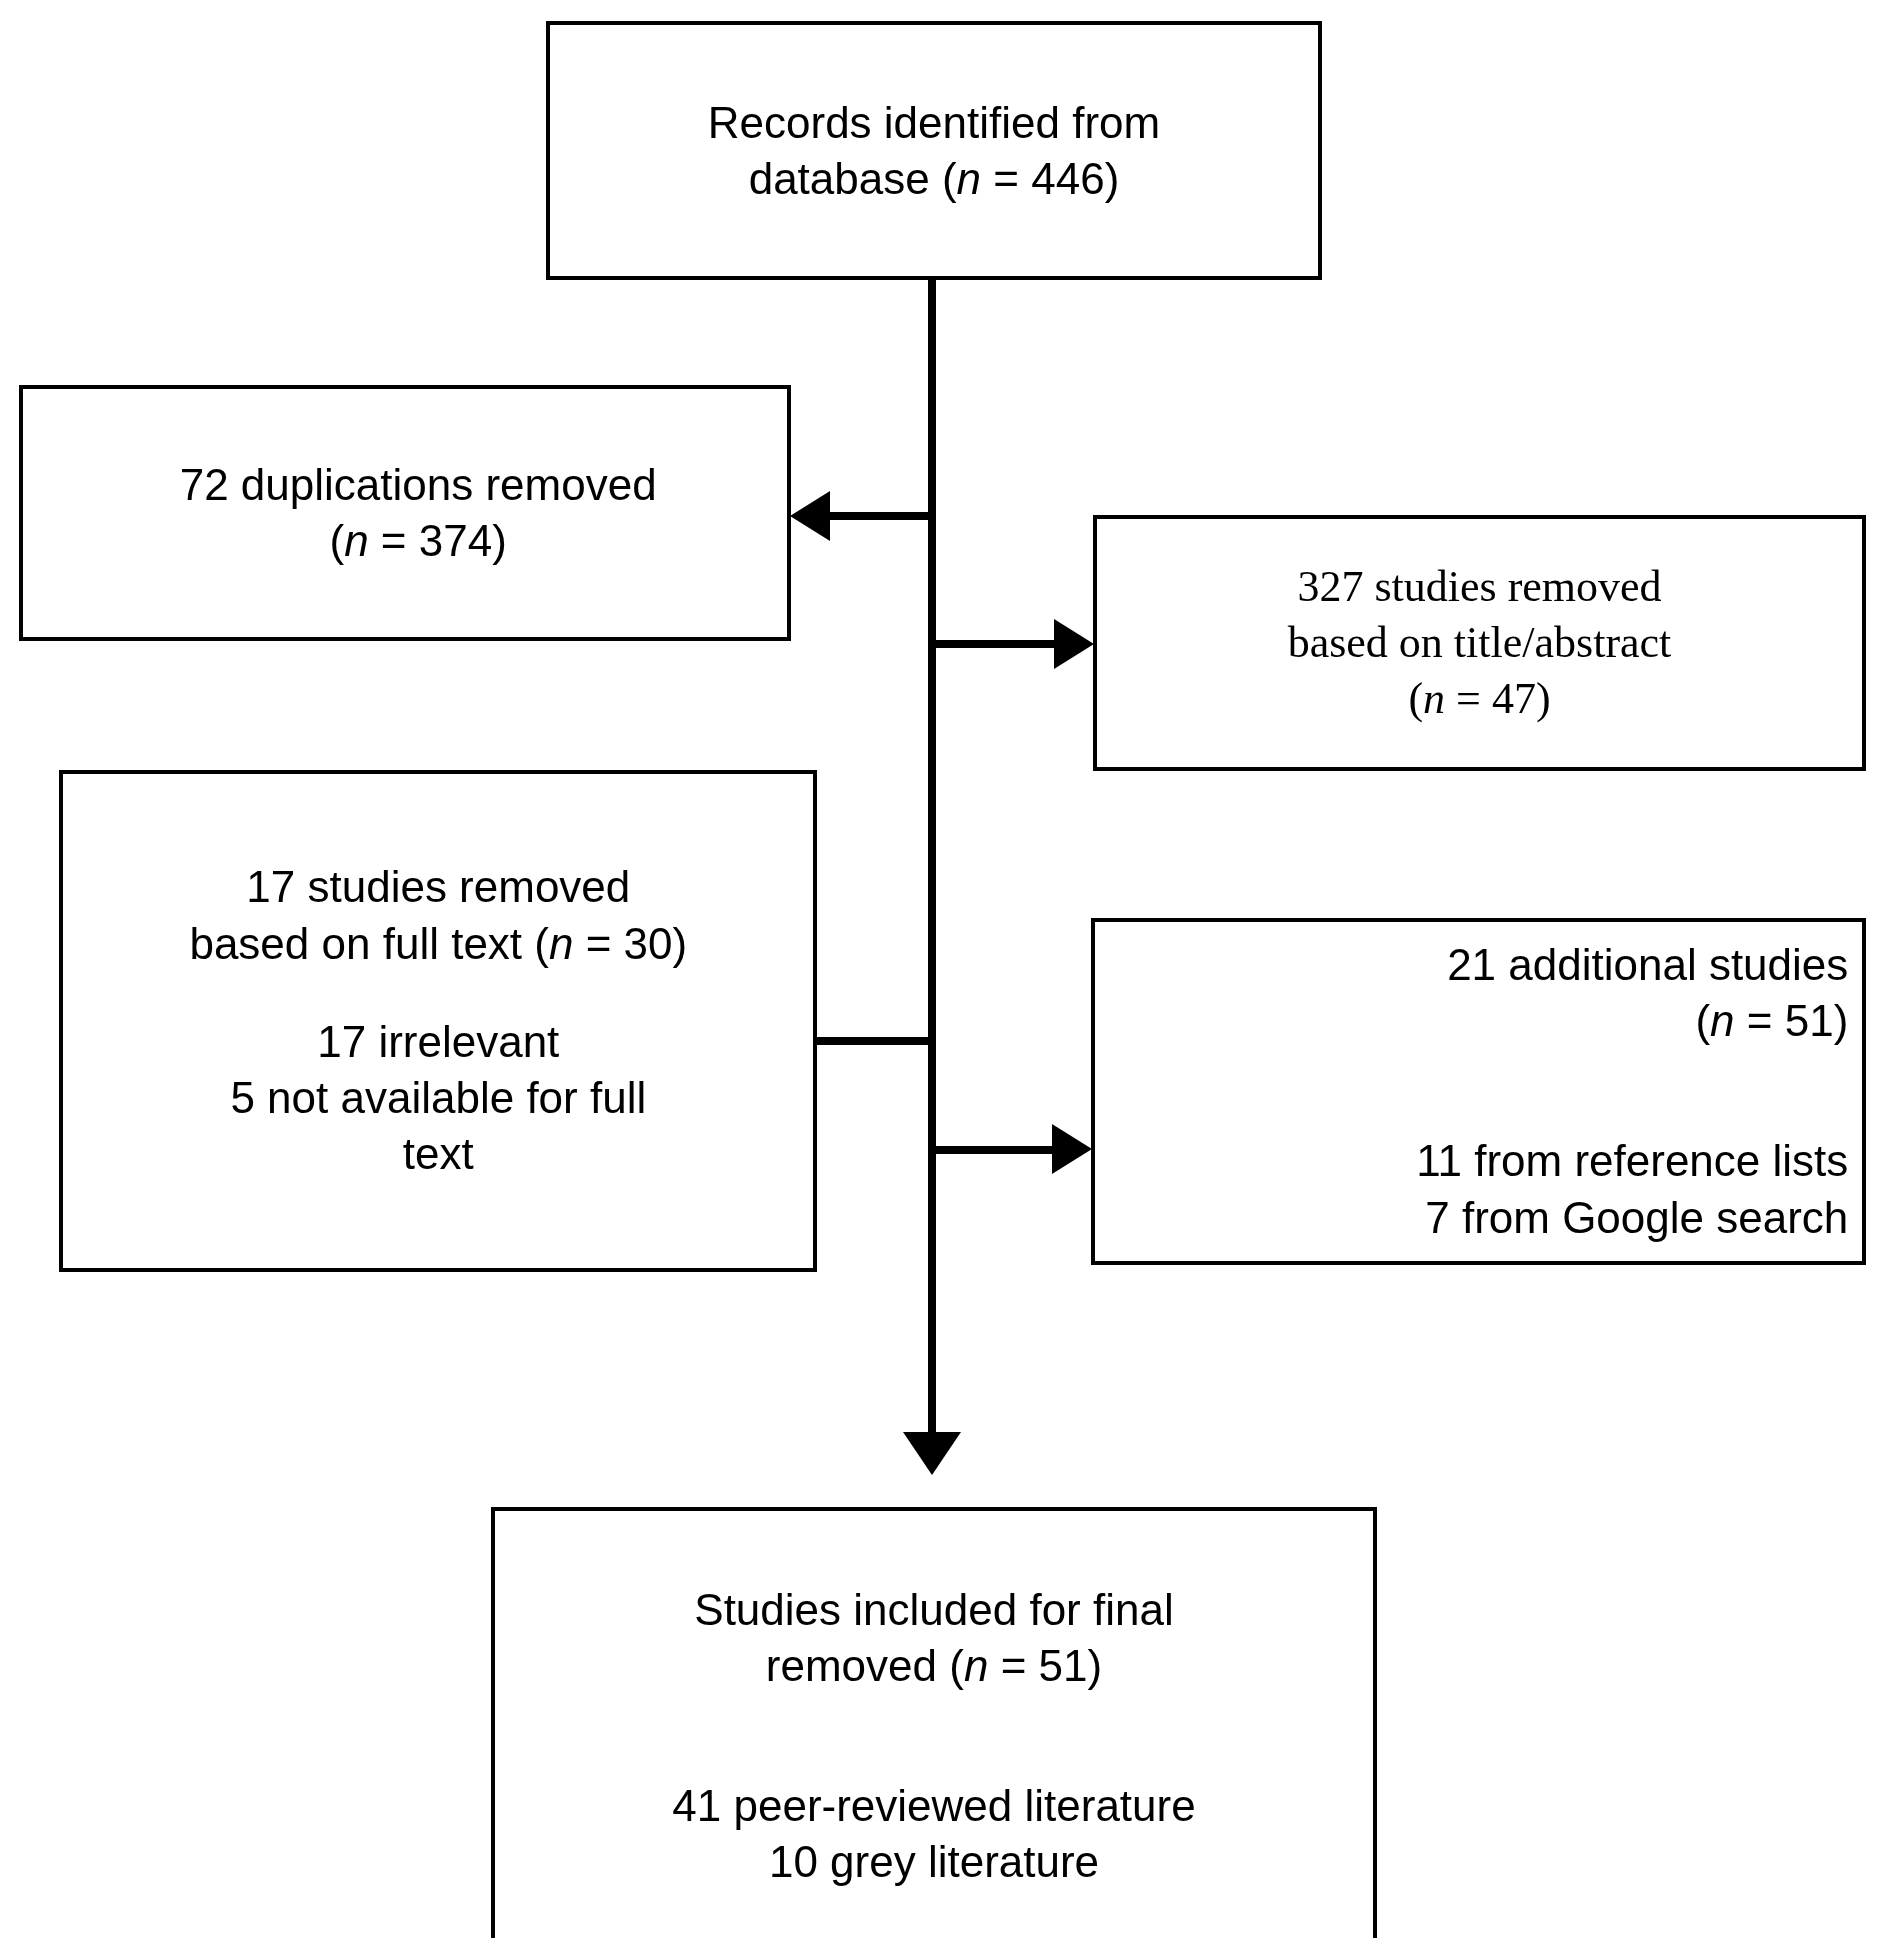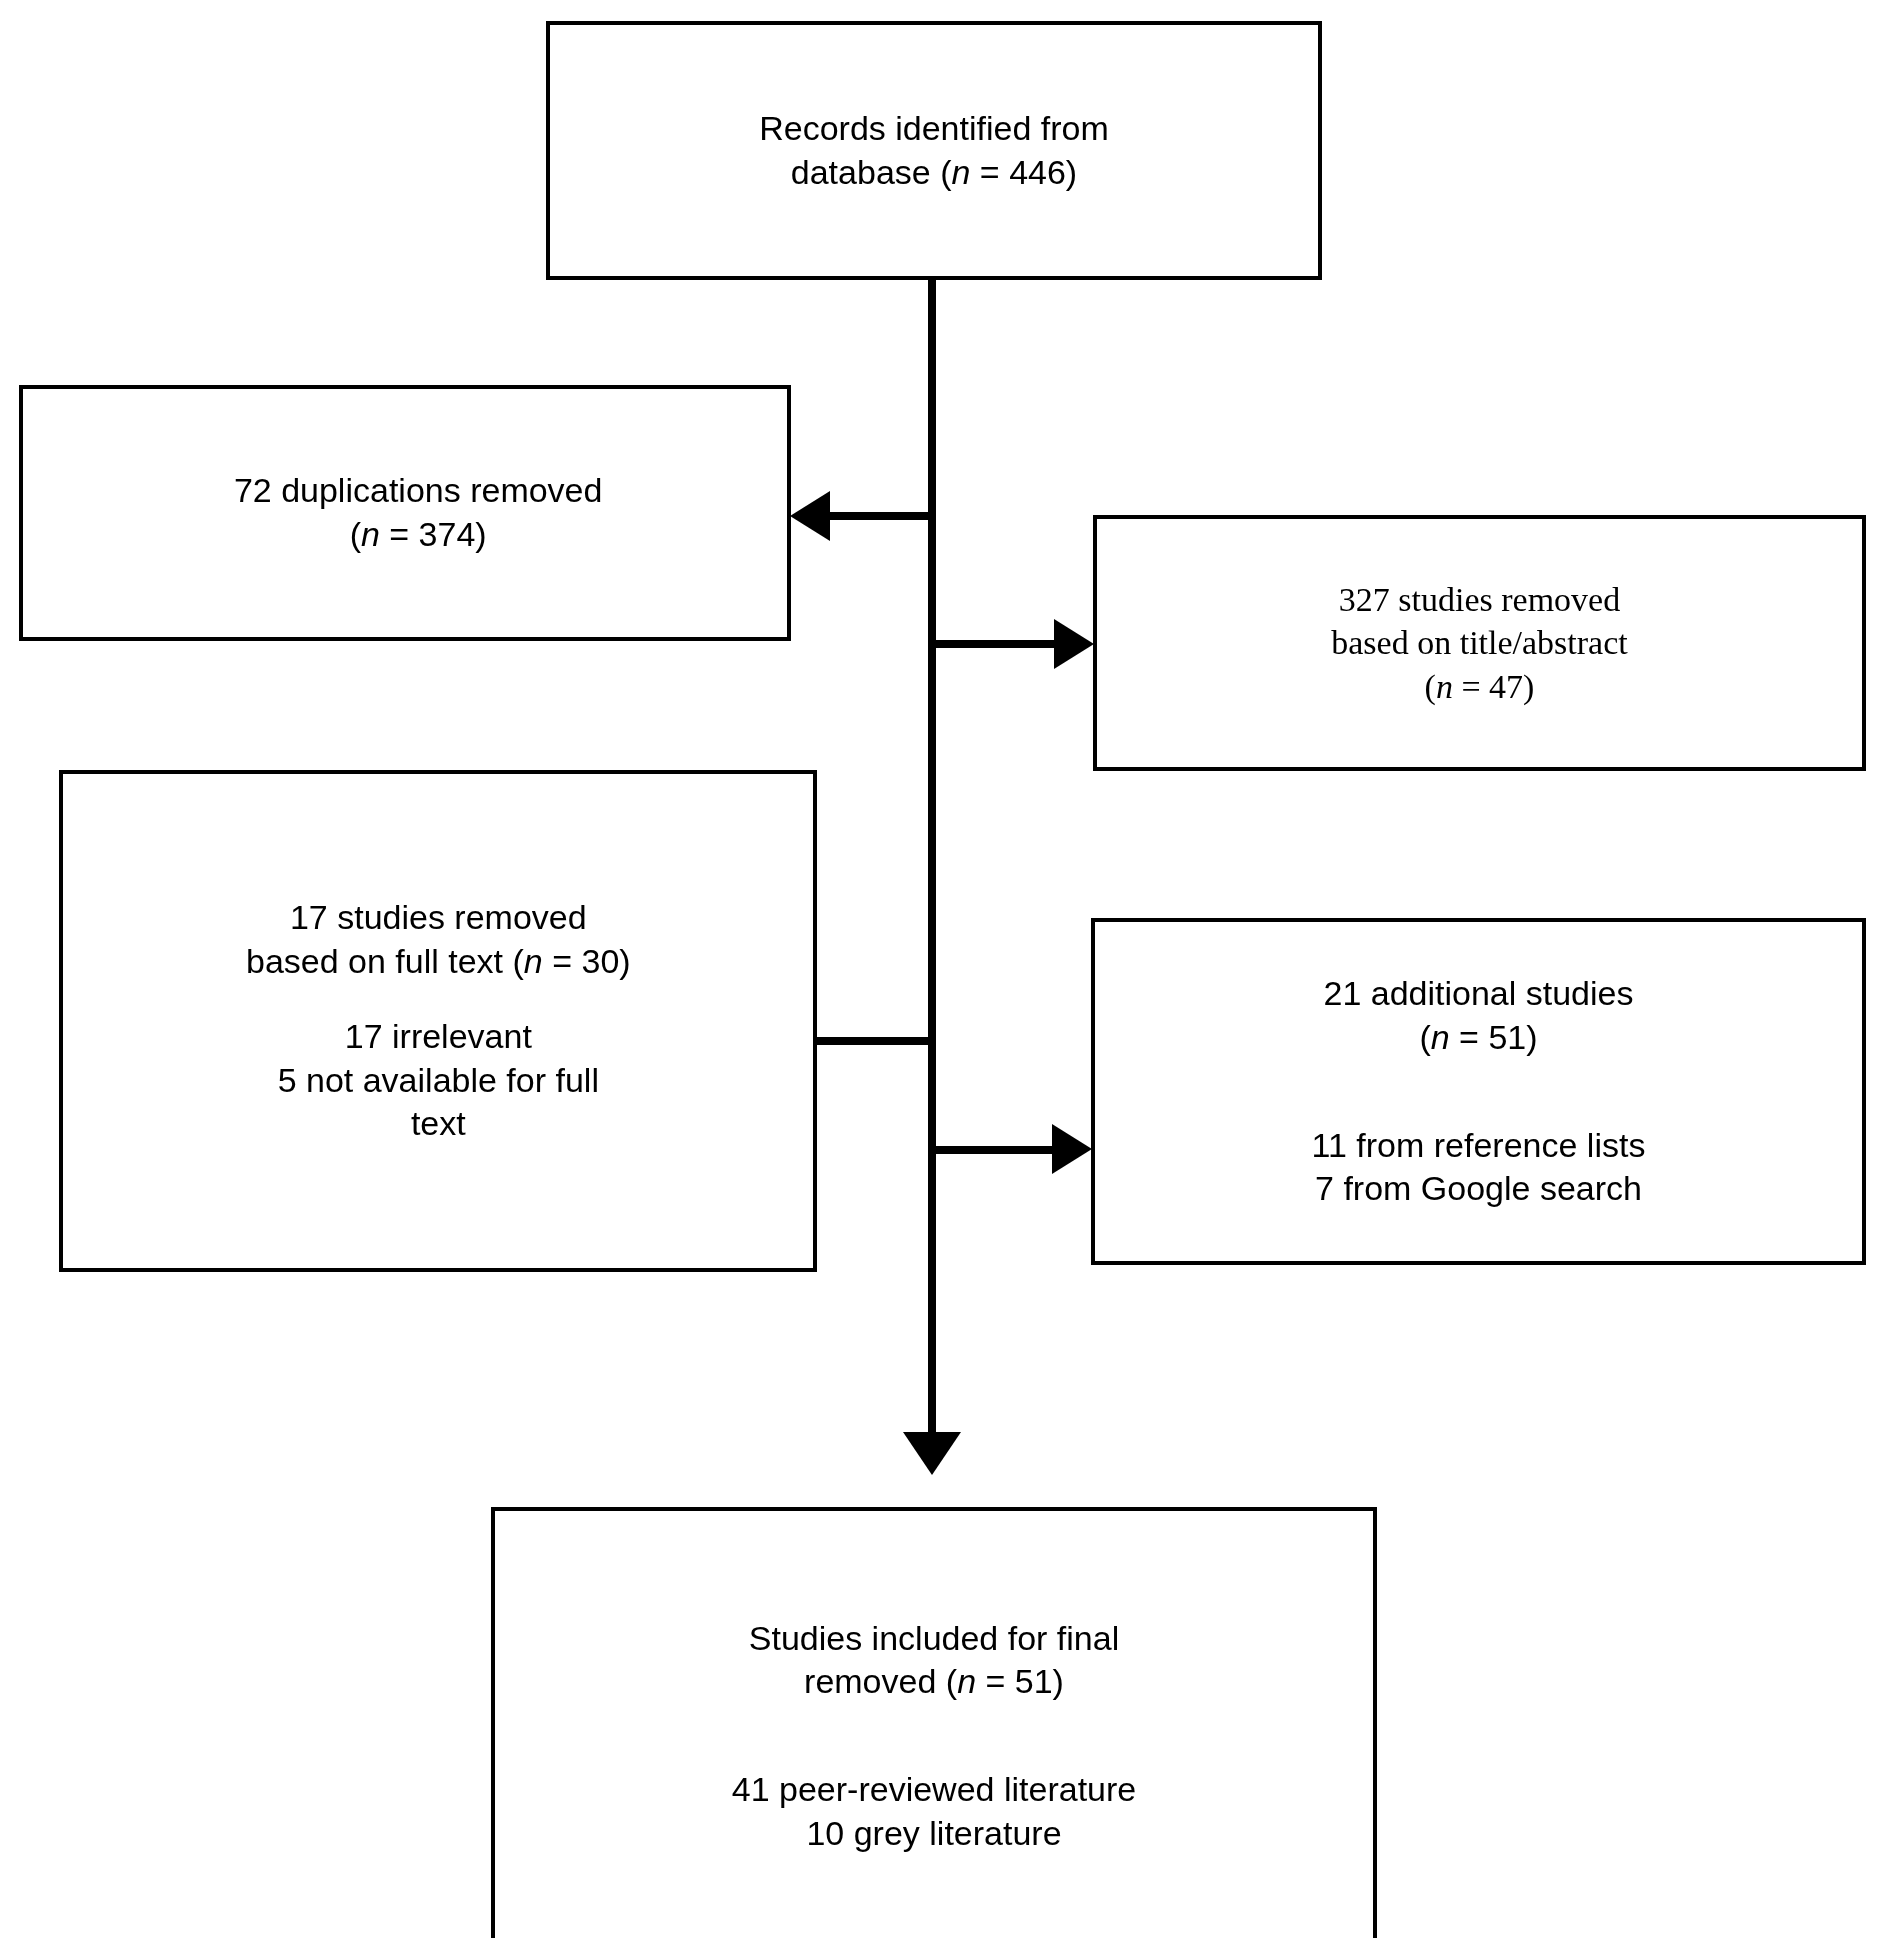--- a/index.html
+++ b/index.html
@@ -20,21 +20,21 @@
   .node {
     position: absolute;
     box-sizing: border-box;
     border: 4.6px solid #000000;
     background: #ffffff;
     display: flex;
     flex-direction: column;
     align-items: center;
     justify-content: center;
     text-align: center;
-    font-size: 34px;
+    font-size: 44px;
     line-height: 1.28;
     padding: 7.6px 13.7px;
   }
   .node .line {
     display: block;
     white-space: nowrap;
   }
   .node .line.blank {
     height: 0.95em;
   }
@@ -111,21 +111,21 @@
 
   <div class="node" style="left:15.3px; top:770px; width:758px; height:502px;margin-left:44px;">
     <span class="line">17 studies removed</span>
     <span class="line"><span>based on full text (</span><em class="n">n</em><span> = 30)</span></span>
     <span class="line blank"></span>
     <span class="line">17 irrelevant</span>
     <span class="line">5 not available for full</span>
     <span class="line">text</span>
   </div>
 
-  <div class="node" style="left:1091px; top:918px; width:775px; height:347px;">
+  <div class="node" style="left:1091px; top:918px; width:775px; height:347px;align-items:flex-end;">
     <span class="line">21 additional studies</span>
     <span class="line"><span>(</span><em class="n">n</em><span> = 51)</span></span>
     <span class="line blank"></span>
     <span class="line blank"></span>
     <span class="line">11 from reference lists</span>
     <span class="line">7 from Google search</span>
   </div>
 
   <div class="node" style="left:491px; top:1472px; width:886px; height:458px;margin-top:35px;">
     <span class="line">Studies included for final</span>

